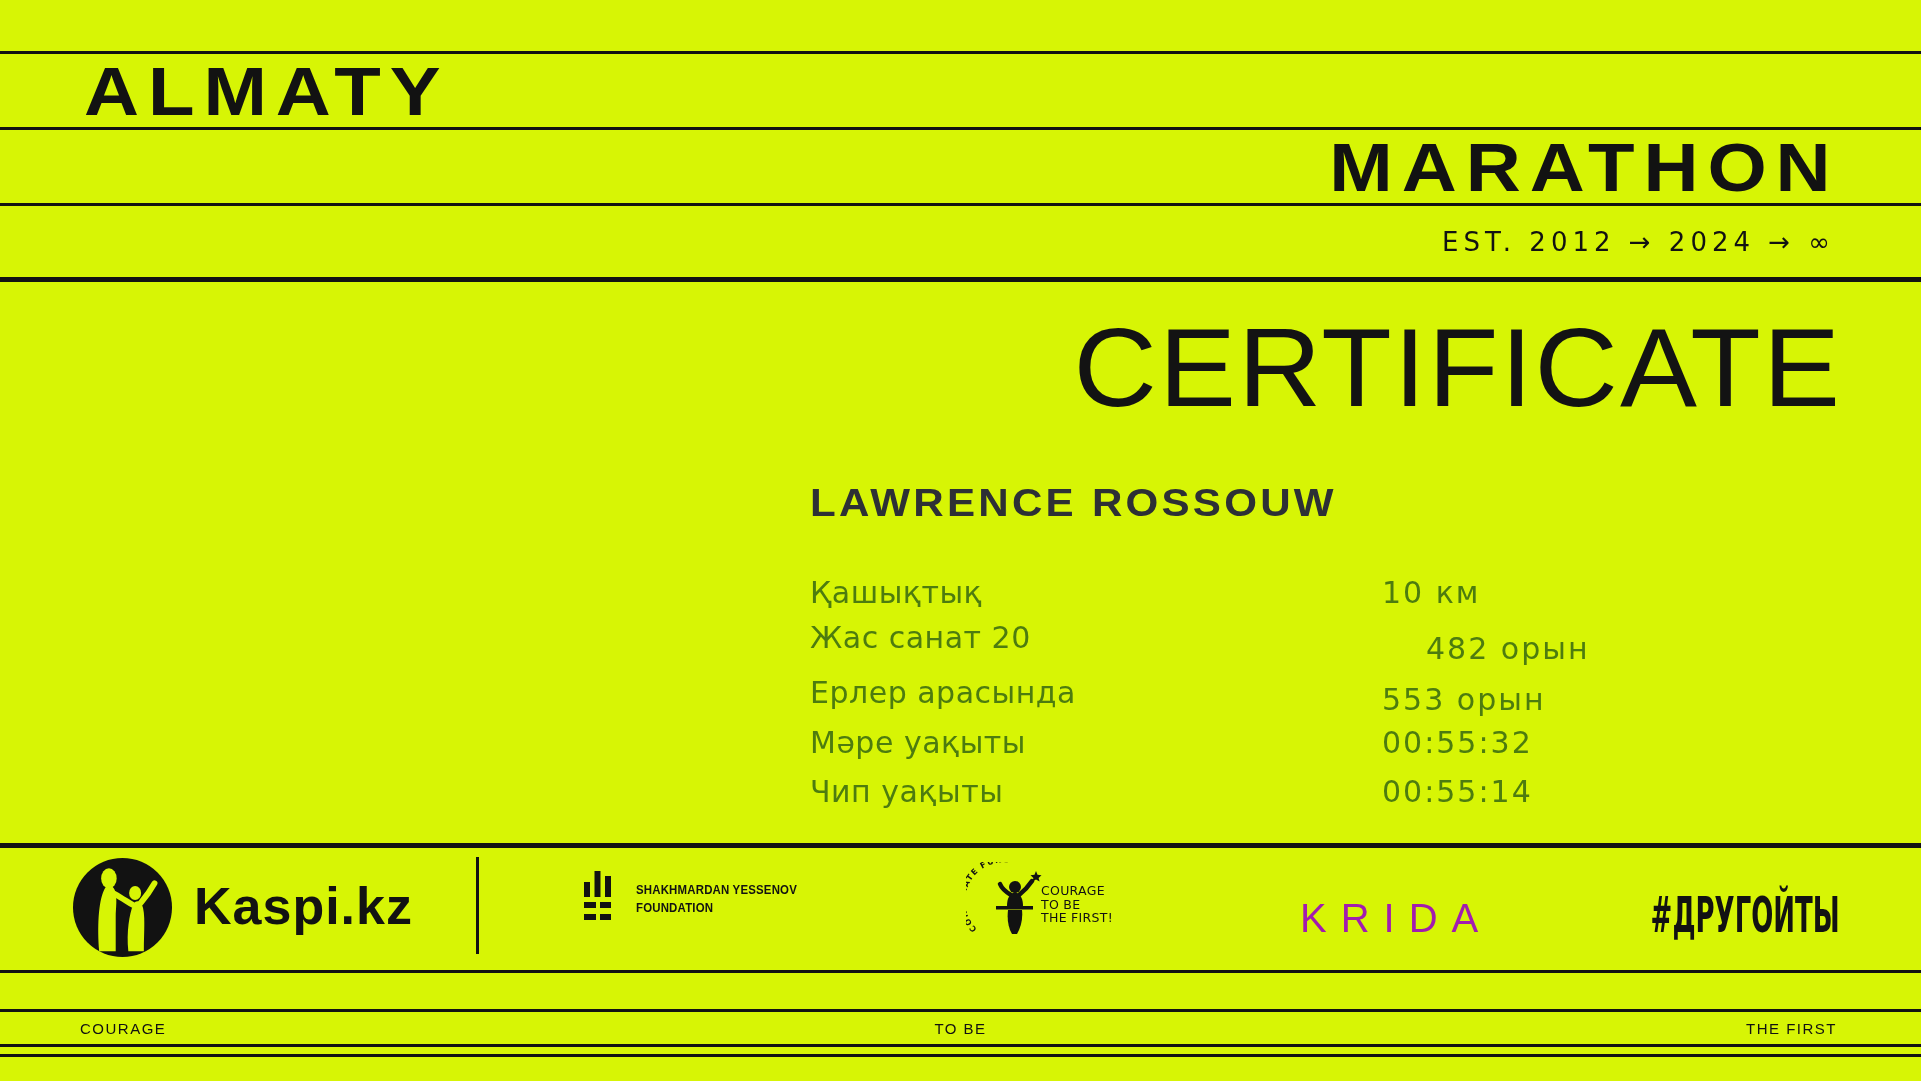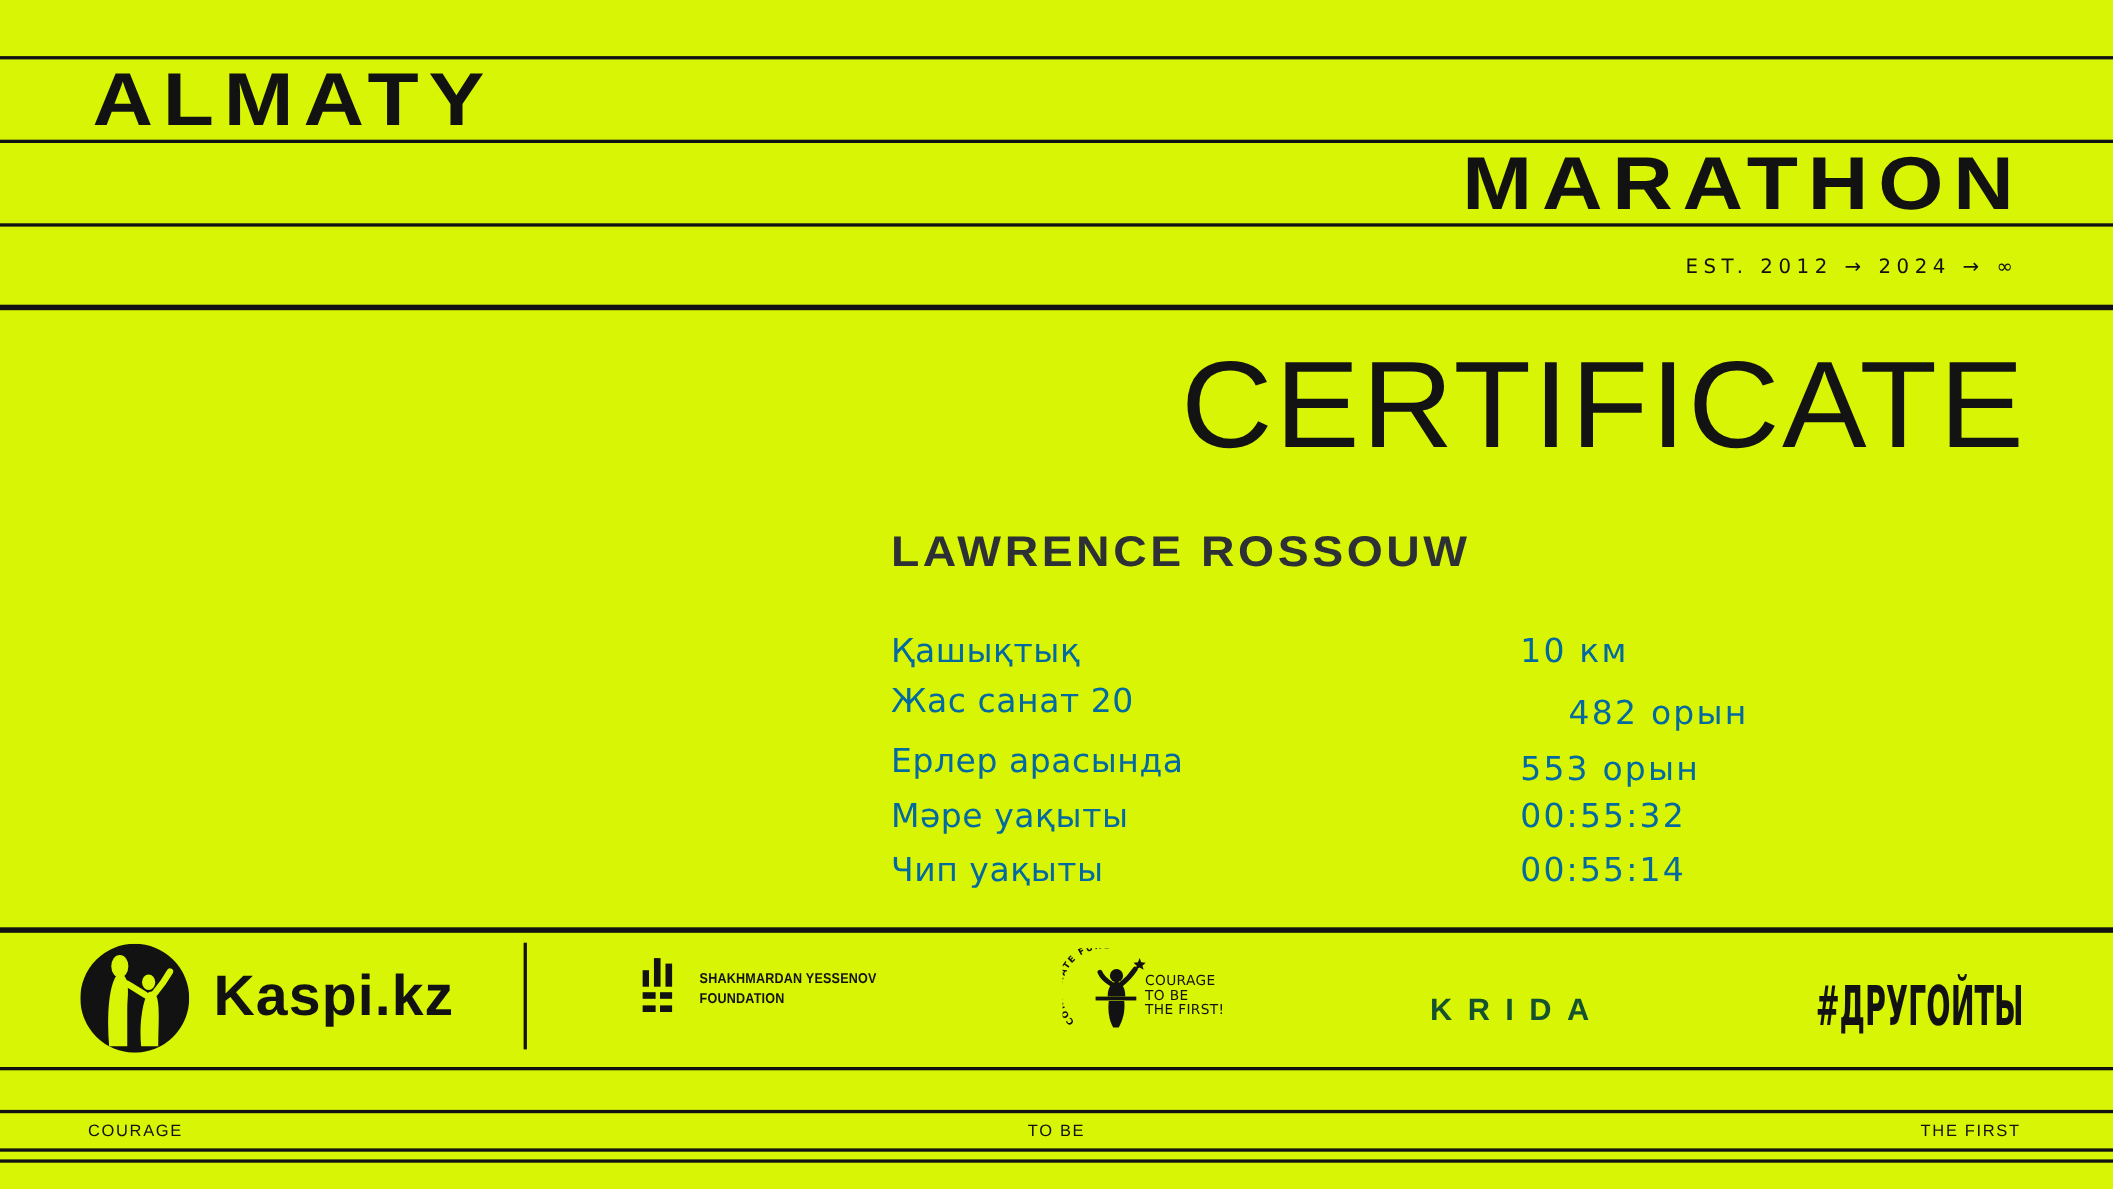--- a/index.html
+++ b/index.html
@@ -10,46 +10,46 @@
     color:#121212;
   }
   .abs{position:absolute;white-space:nowrap;}
   .hline{position:absolute;left:0;right:0;background:#121212;}
   .display{
     font-weight:bold;letter-spacing:8px;font-size:68px;line-height:68px;
     transform:scaleX(1.12);
   }
   .est{
     font-family:"DejaVu Sans",sans-serif;
-    font-size:18px;line-height:29px;letter-spacing:5px;color:#121212;
+    font-size:26px;line-height:29px;letter-spacing:5px;color:#121212;
   }
   .cert-title{
     font-size:112px;line-height:112px;letter-spacing:2px;font-weight:normal;
     transform:scaleX(1.03);transform-origin:right center;color:#131313;
   }
   .name{
     font-weight:bold;font-size:39px;line-height:40px;letter-spacing:3px;
     transform:scaleX(1.08);transform-origin:left center;color:#2d3035;
   }
   .row-label,.row-value{
     font-family:"DejaVu Sans",sans-serif;
-    font-size:30px;line-height:38px;color:#0369a1;letter-spacing:0.5px;
+    font-size:30px;line-height:38px;color:#4d7c0f;letter-spacing:0.5px;
   }
   .row-value{letter-spacing:2px;}
   .kaspi-text{font-weight:bold;font-size:52px;line-height:52px;letter-spacing:1px;color:#121212;}
   .yf-text{
     font-weight:bold;font-size:13px;line-height:17.5px;letter-spacing:0.2px;
     transform:scaleX(0.88);transform-origin:left center;color:#121212;
   }
   .cf-text{
     font-family:"DejaVu Sans",sans-serif;
     font-size:12.5px;line-height:13.5px;letter-spacing:0.3px;color:#121212;
   }
   .krida{
-    font-size:28px;line-height:32px;letter-spacing:14px;font-weight:bold;color:#14532d;
+    font-size:40px;line-height:32px;letter-spacing:14px;font-weight:normal;color:#a21caf;
   }
   .hashtag{
     font-family:"DejaVu Sans",sans-serif;
     font-weight:bold;font-size:50px;line-height:50px;
     transform:scaleX(0.52);transform-origin:right center;color:#121212;
   }
   .foot-text{font-size:15px;line-height:17px;letter-spacing:1.5px;color:#121212;}
   svg{display:block;}
 </style>
 </head>

